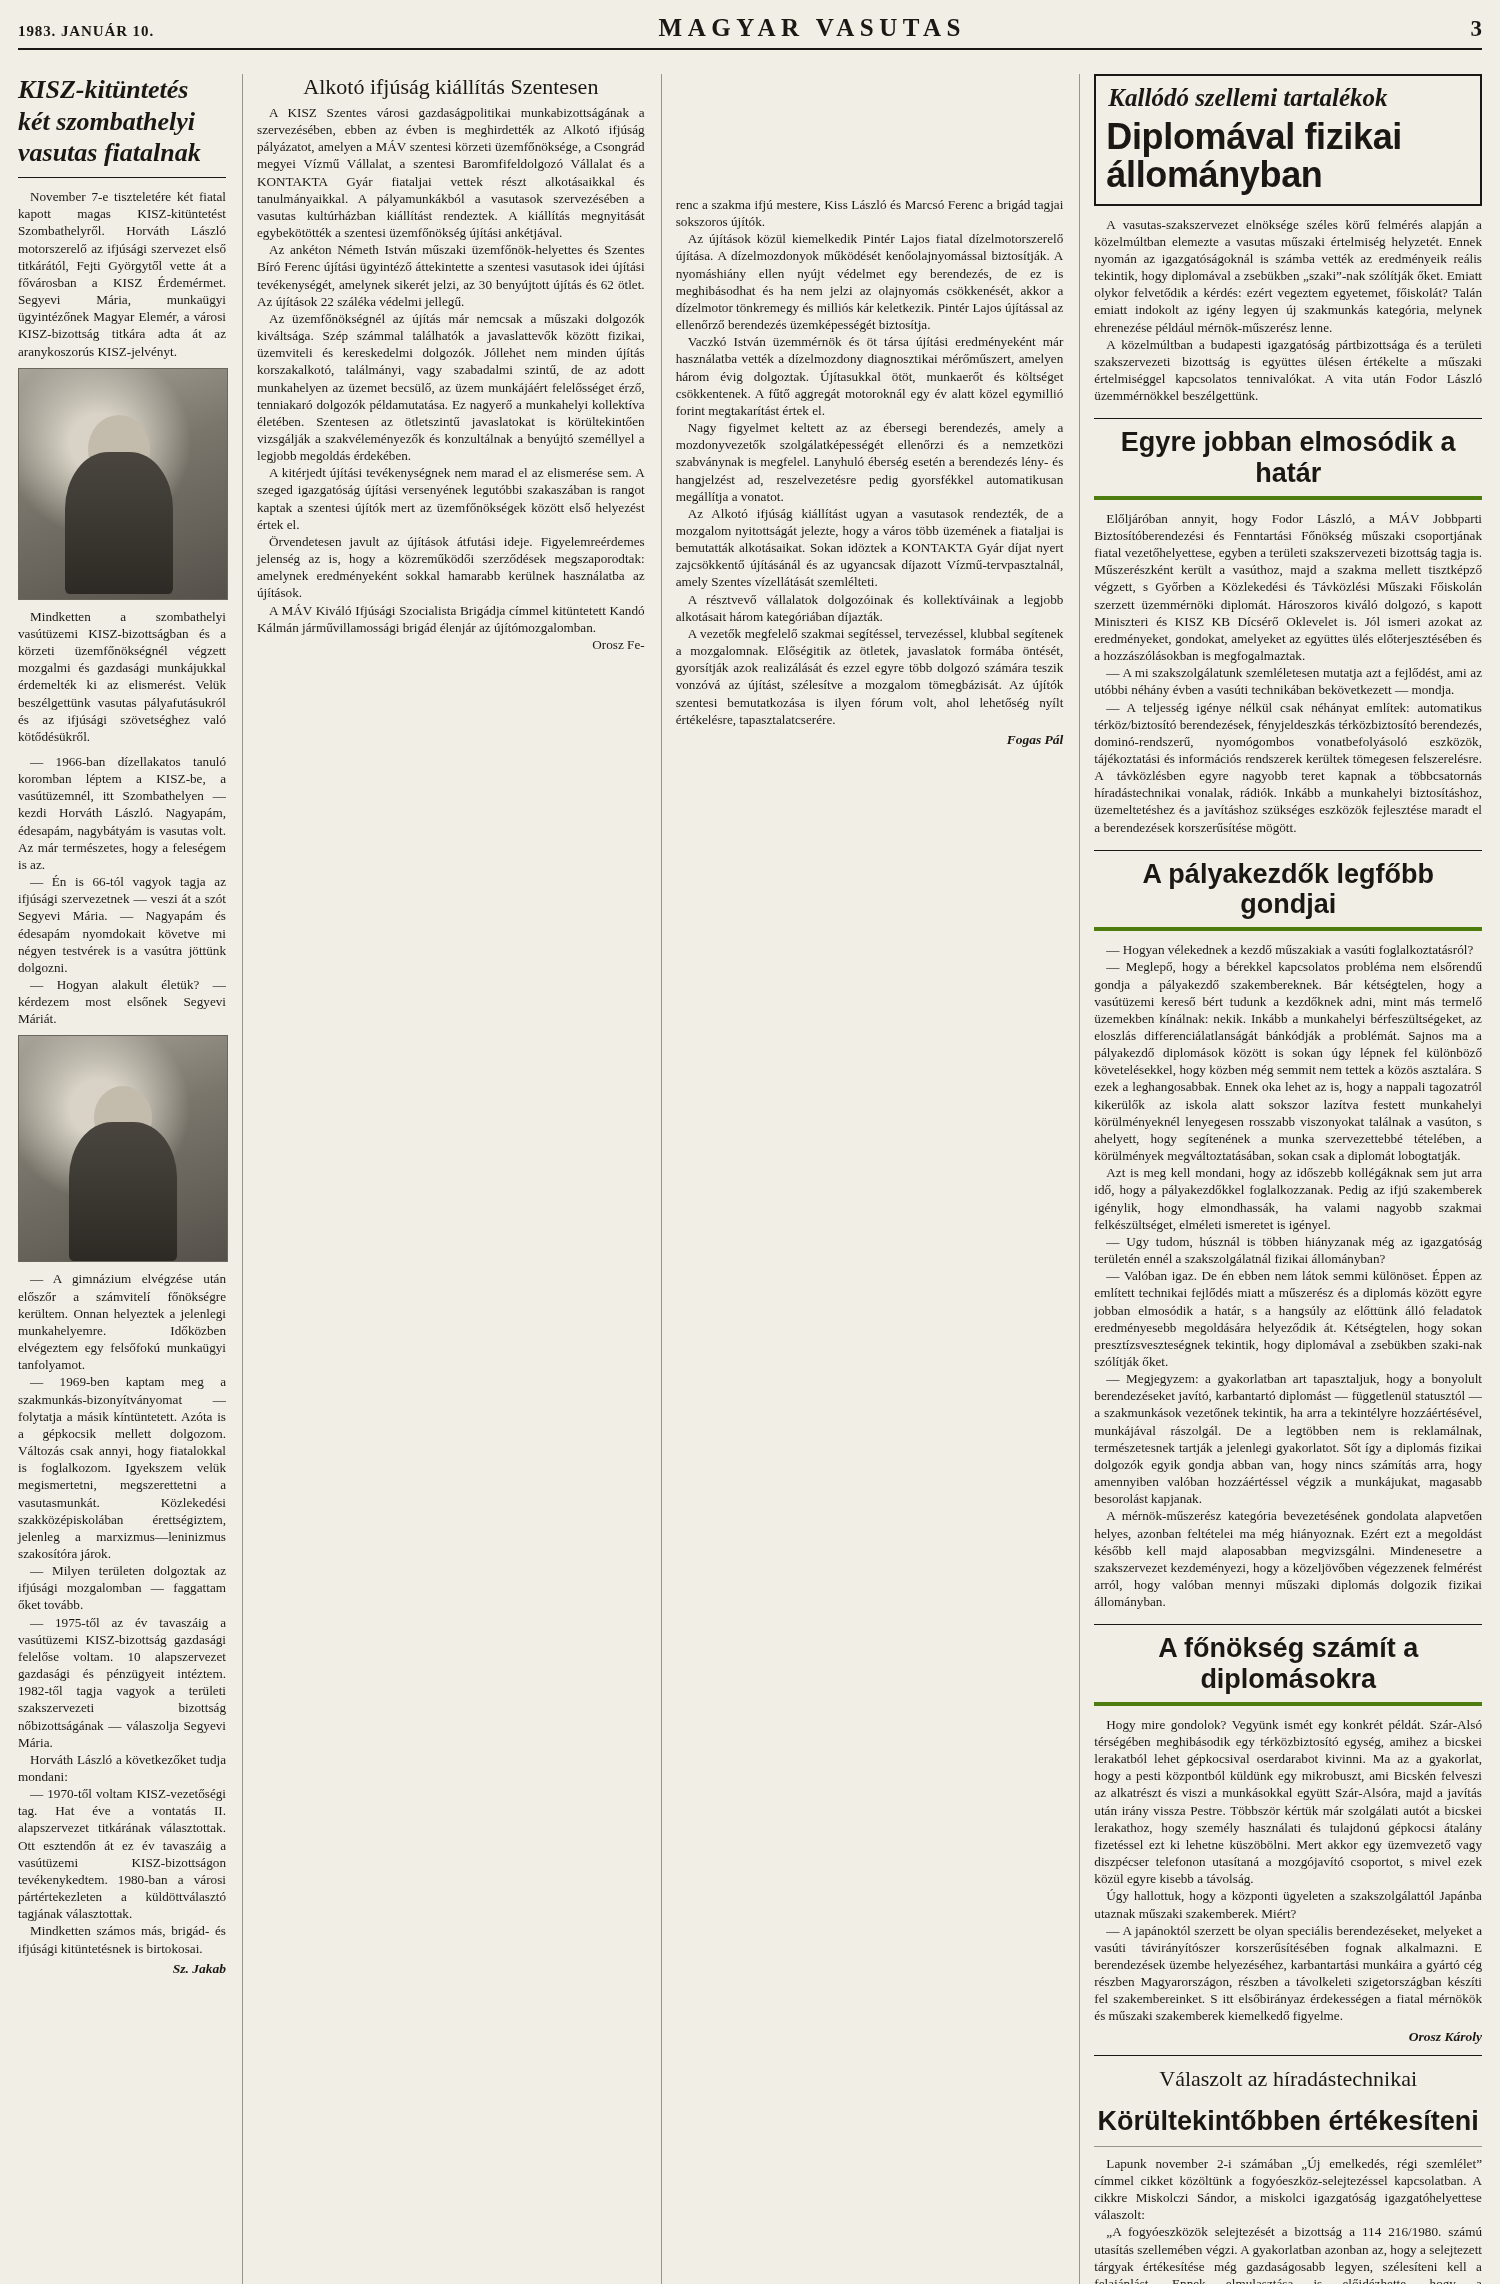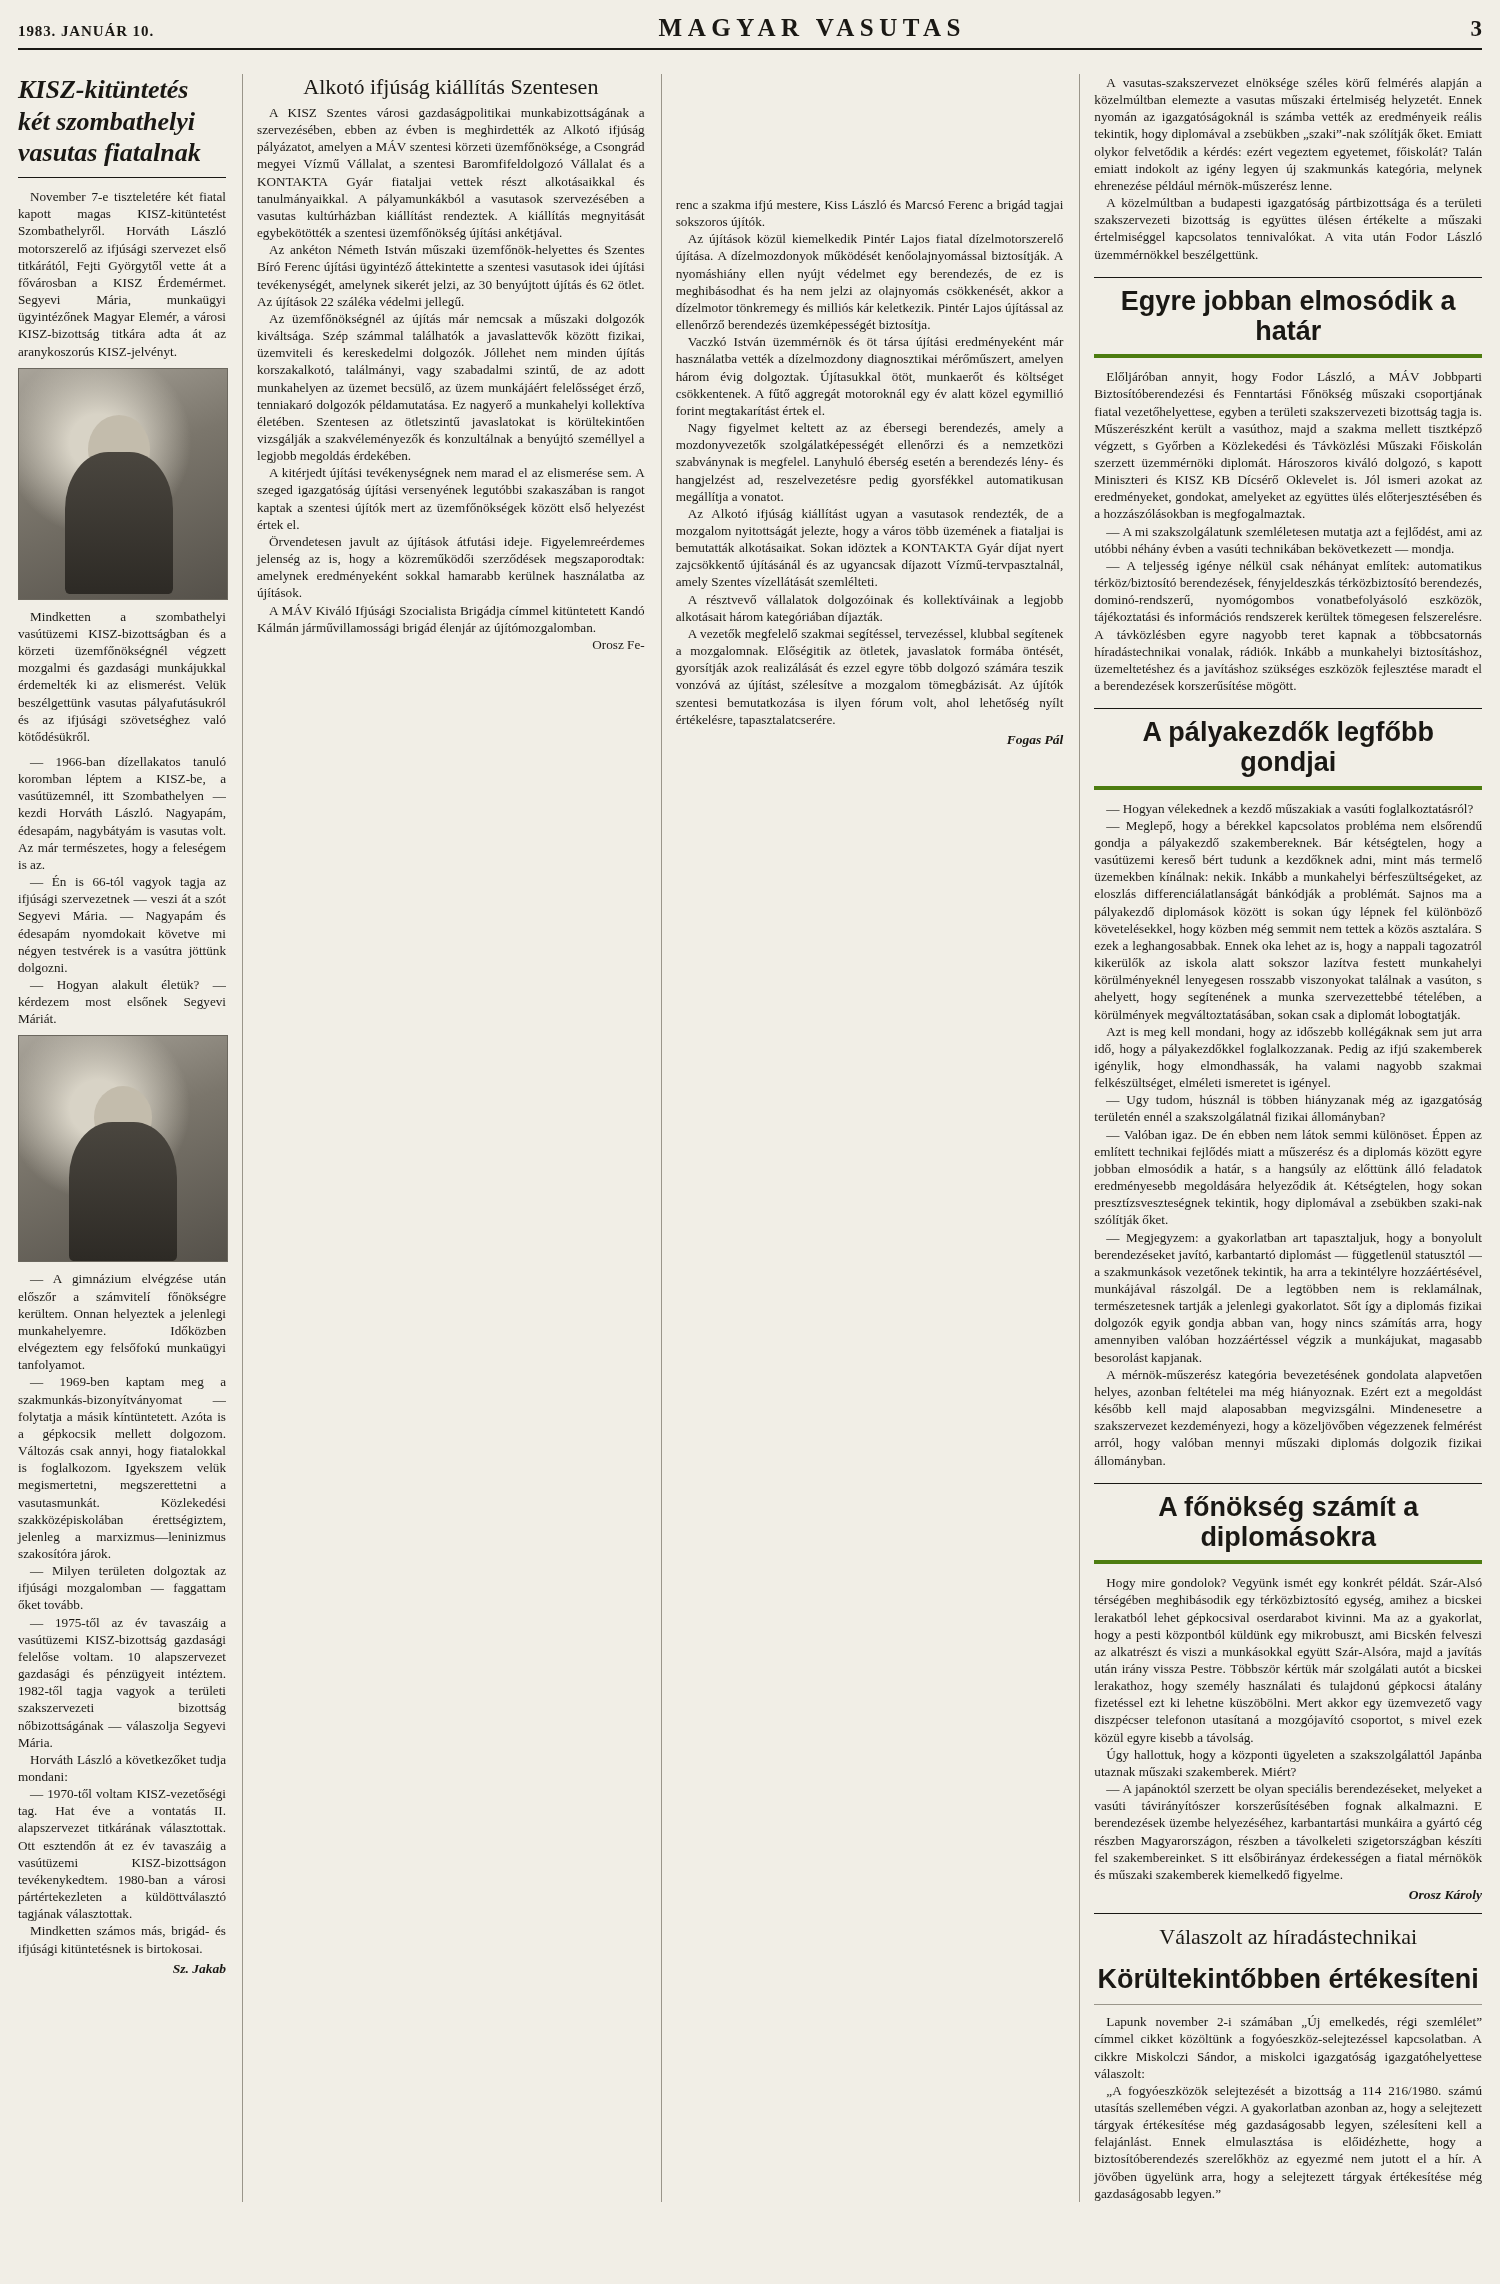--- a/index.html
+++ b/index.html
@@ -212,20 +212,24 @@
       <p>Az újítások közül kiemelkedik Pintér Lajos fiatal dízelmotorszerelő újítása. A dízelmozdonyok működését kenőolajnyomással biztosítják. A nyomáshiány ellen nyújt védelmet egy berendezés, de ez is meghibásodhat és ha nem jelzi az olajnyomás csökkenését, akkor a dízelmotor tönkremegy és milliós kár keletkezik. Pintér Lajos újítással az ellenőrző berendezés üzemképességét biztosítja.</p>
       <p>Vaczkó István üzemmérnök és öt társa újítási eredményeként már használatba vették a dízelmozdony diagnosztikai mérőműszert, amelyen három évig dolgoztak. Újítasukkal ötöt, munkaerőt és költséget csökkentenek. A fűtő aggregát motoroknál egy év alatt közel egymillió forint megtakarítást értek el.</p>
       <p>Nagy figyelmet keltett az az ébersegi berendezés, amely a mozdonyvezetők szolgálatképességét ellenőrzi és a nemzetközi szabványnak is megfelel. Lanyhuló éberség esetén a berendezés lény- és hangjelzést ad, reszelvezetésre pedig gyorsfékkel automatikusan megállítja a vonatot.</p>
       <p>Az Alkotó ifjúság kiállítást ugyan a vasutasok rendezték, de a mozgalom nyitottságát jelezte, hogy a város több üzemének a fiataljai is bemutatták alkotásaikat. Sokan idöztek a KONTAKTA Gyár díjat nyert zajcsökkentő újításánál és az ugyancsak díjazott Vízmű-tervpasztalnál, amely Szentes vízellátását szemlélteti.</p>
       <p>A résztvevő vállalatok dolgozóinak és kollektíváinak a legjobb alkotásait három kategóriában díjazták.</p>
       <p>A vezetők megfelelő szakmai segítéssel, tervezéssel, klubbal segítenek a mozgalomnak. Előségitik az ötletek, javaslatok formába öntését, gyorsítják azok realizálását és ezzel egyre több dolgozó számára teszik vonzóvá az újítást, szélesítve a mozgalom tömegbázisát. Az újítók szentesi bemutatkozása is ilyen fórum volt, ahol lehetőség nyílt értékelésre, tapasztalatcserére.</p>
       <div class="sig">Fogas Pál</div>
     </div>
 
     <div class="col sep-left">
+      <div class="banner">
+        <div class="b-kicker">Kallódó szellemi tartalékok</div>
+        <h2>Diplomával fizikai állományban</h2>
+      </div>
       <p>A vasutas-szakszervezet elnöksége széles körű felmérés alapján a közelmúltban elemezte a vasutas műszaki értelmiség helyzetét. Ennek nyomán az igazgatóságoknál is számba vették az eredményeik reális tekintik, hogy diplomával a zsebükben „szaki”-nak szólítják őket. Emiatt olykor felvetődik a kérdés: ezért vegeztem egyetemet, főiskolát? Talán emiatt indokolt az igény legyen új szakmunkás kategória, melynek ehrenezése például mérnök-műszerész lenne.</p>
       <p>A közelmúltban a budapesti igazgatóság pártbizottsága és a területi szakszervezeti bizottság is együttes ülésen értékelte a műszaki értelmiséggel kapcsolatos tennivalókat. A vita után Fodor László üzemmérnökkel beszélgettünk.</p>
       <h3 class="sub">Egyre jobban elmosódik a határ</h3>
       <p>Előljáróban annyit, hogy Fodor László, a MÁV Jobbparti Biztosítóberendezési és Fenntartási Főnökség műszaki csoportjának fiatal vezetőhelyettese, egyben a területi szakszervezeti bizottság tagja is. Műszerészként került a vasúthoz, majd a szakma mellett tisztképző végzett, s Győrben a Közlekedési és Távközlési Műszaki Főiskolán szerzett üzemmérnöki diplomát. Hároszoros kiváló dolgozó, s kapott Miniszteri és KISZ KB Dícsérő Oklevelet is. Jól ismeri azokat az eredményeket, gondokat, amelyeket az együttes ülés előterjesztésében és a hozzászólásokban is megfogalmaztak.</p>
       <p>— A mi szakszolgálatunk szemléletesen mutatja azt a fejlődést, ami az utóbbi néhány évben a vasúti technikában bekövetkezett — mondja.</p>
       <p>— A teljesség igénye nélkül csak néhányat említek: automatikus térköz/biztosító berendezések, fényjeldeszkás térközbiztosító berendezés, dominó-rendszerű, nyomógombos vonatbefolyásoló eszközök, tájékoztatási és információs rendszerek kerültek tömegesen felszerelésre. A távközlésben egyre nagyobb teret kapnak a többcsatornás híradástechnikai vonalak, rádiók. Inkább a munkahelyi biztosításhoz, üzemeltetéshez és a javításhoz szükséges eszközök fejlesztése maradt el a berendezések korszerűsítése mögött.</p>
       <h3 class="sub">A pályakezdők legfőbb gondjai</h3>
       <p>— Hogyan vélekednek a kezdő műszakiak a vasúti foglalkoztatásról?</p>
       <p>— Meglepő, hogy a bérekkel kapcsolatos probléma nem elsőrendű gondja a pályakezdő szakembereknek. Bár kétségtelen, hogy a vasútüzemi kereső bért tudunk a kezdőknek adni, mint más termelő üzemekben kínálnak: nekik. Inkább a munkahelyi bérfeszültségeket, az eloszlás differenciálatlanságát bánkódják a problémát. Sajnos ma a pályakezdő diplomások között is sokan úgy lépnek fel különböző követelésekkel, hogy közben még semmit nem tettek a közös asztalára. S ezek a leghangosabbak. Ennek oka lehet az is, hogy a nappali tagozatról kikerülők az iskola alatt sokszor lazítva festett munkahelyi körülményeknél lenyegesen rosszabb viszonyokat találnak a vasúton, s ahelyett, hogy segítenének a munka szervezettebbé tételében, a körülmények megváltoztatásában, sokan csak a diplomát lobogtatják.</p>
       <p>Azt is meg kell mondani, hogy az időszebb kollégáknak sem jut arra idő, hogy a pályakezdőkkel foglalkozzanak. Pedig az ifjú szakemberek igénylik, hogy elmondhassák, ha valami nagyobb szakmai felkészültséget, elméleti ismeretet is igényel.</p>

